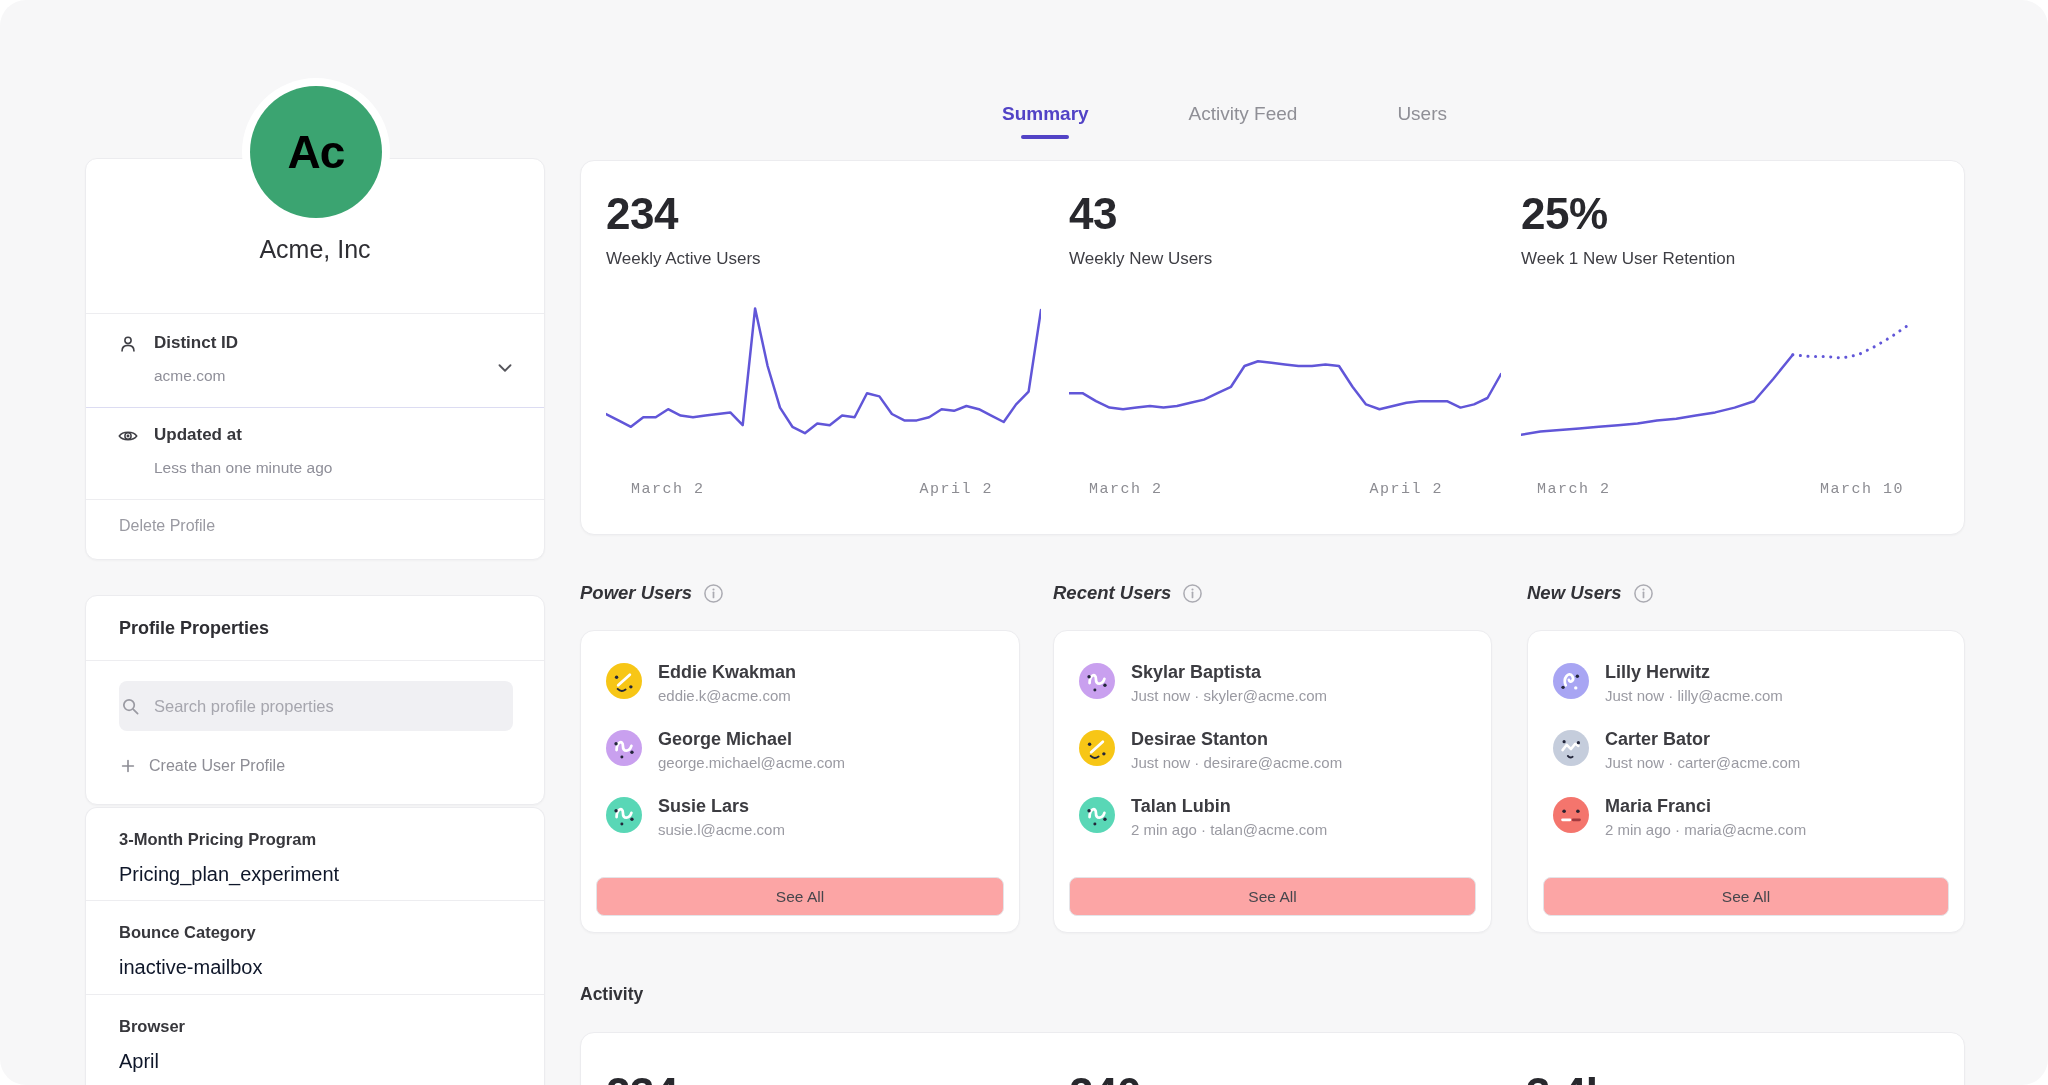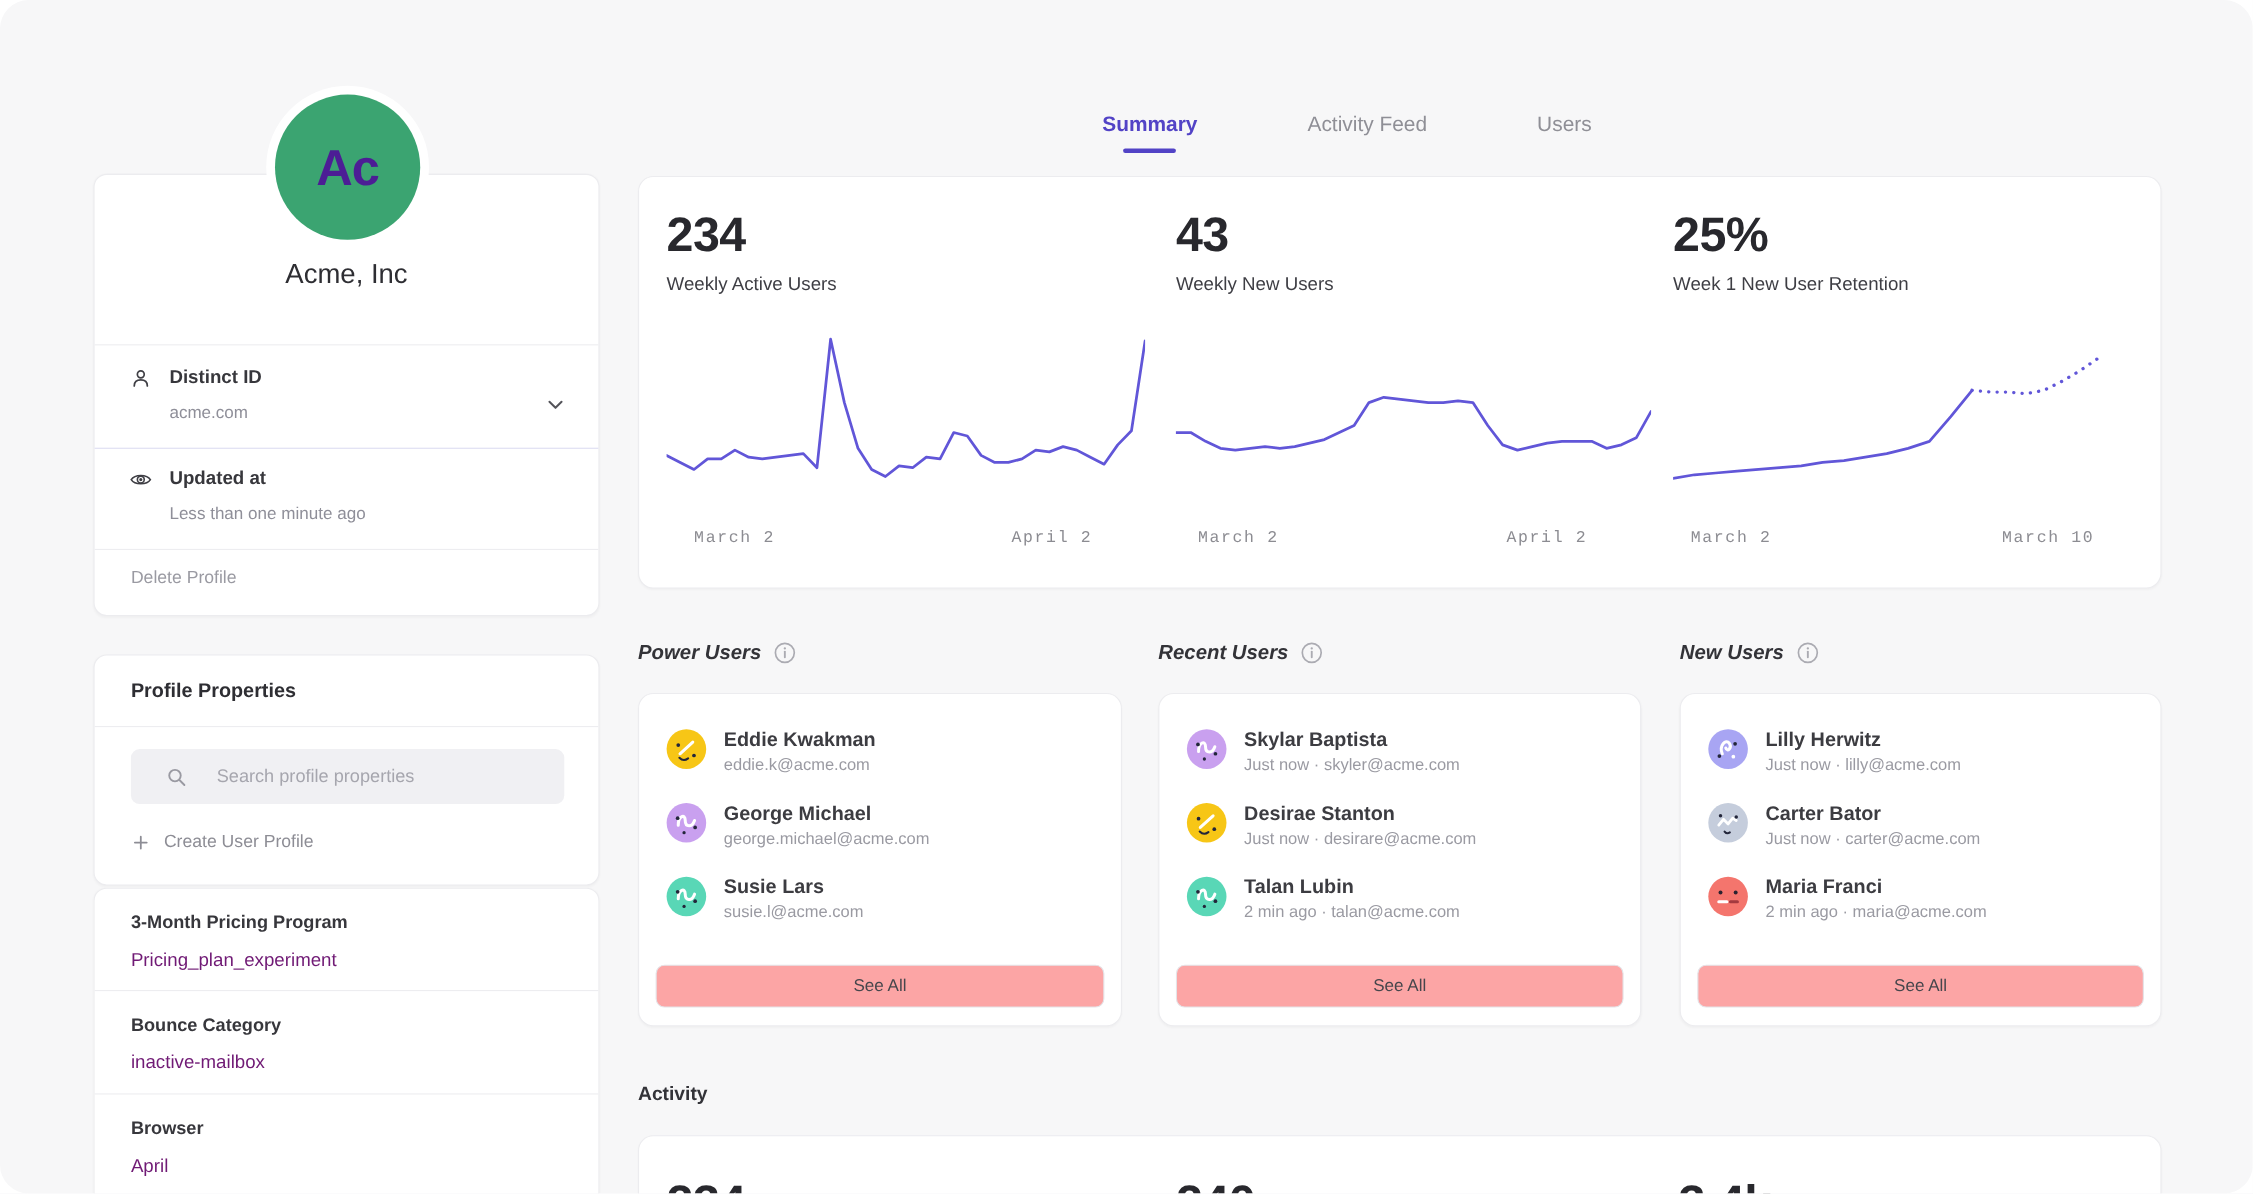--- a/index.html
+++ b/index.html
@@ -5,44 +5,44 @@
   * { margin:0; padding:0; box-sizing:border-box; }
   body { background:#ffffff; font-family:"Liberation Sans", sans-serif; -webkit-font-smoothing:antialiased; }
   .stage { position:relative; width:2048px; height:1085px; margin:0 auto; background:#f7f7f8; border-radius:26px; overflow:hidden; }
 
   .card { position:absolute; background:#fff; border:1px solid #ececef; border-radius:12px; box-shadow:0 1px 2px rgba(20,20,30,0.03); }
   .divider { position:absolute; left:0; right:0; height:1px; background:#ededf0; }
 
   
   .company-avatar { position:absolute; left:250px; top:86px; width:132px; height:132px; border-radius:50%;
     box-shadow:0 0 0 8px #ffffff; display:flex; align-items:center; justify-content:center;
-    color:#4c1d95; font-size:46px; font-weight:700; z-index:3; letter-spacing:-1px; }
+    color:#000000; font-size:46px; font-weight:700; z-index:3; letter-spacing:-1px; }
   .card-profile { left:85px; top:158px; width:460px; height:402px; }
   .company-name { position:absolute; top:76px; left:0; width:100%; text-align:center; font-size:25px; font-weight:400; color:#2e2e33; }
   .field-row { position:absolute; left:0; right:0; }
   .field-icon { position:absolute; left:31px; top:0; width:22px; height:22px; }
   .field-label { position:absolute; left:68px; top:0; font-size:17px; font-weight:600; color:#37373c; }
   .field-value { position:absolute; left:68px; font-size:15.5px; color:#8f8f99; }
   .chevron { position:absolute; right:28px; width:22px; height:22px; cursor:pointer; }
   .delete-link { position:absolute; left:33px; top:358px; font-size:16px; color:#9a9aa2; cursor:pointer; }
 
   .card-search { left:85px; top:595px; width:460px; height:210px; }
   .props-title { position:absolute; left:33px; top:22px; font-size:18px; font-weight:700; color:#2e2e33; }
   .search-box { position:absolute; left:33px; top:85px; width:394px; height:50px; background:#f0f0f3; border-radius:8px;
-    display:flex; align-items:center; padding:0 32px; gap:27px; }
+    display:flex; align-items:center; padding:0 2px; gap:14px; }
   .search-box input { border:none; outline:none; background:transparent; font-size:16.5px; color:#45454b; width:100%;
     font-family:"Liberation Sans", sans-serif; }
   .search-box input::placeholder { color:#a6a6ae; }
   .create-row { position:absolute; left:33px; top:161px; display:flex; align-items:center; gap:12px; cursor:pointer; }
   .create-label { font-size:16px; color:#8d8d95; }
 
   .card-props { left:85px; top:807px; width:460px; height:300px; border-bottom:none; }
   .prop-row { position:absolute; left:0; right:0; height:93px; }
   .prop-name { position:absolute; left:33px; top:22px; font-size:16.5px; font-weight:600; color:#37373c; }
-  .prop-value { position:absolute; left:33px; top:55px; font-size:17px; color:#701a75; }
+  .prop-value { position:absolute; left:33px; top:55px; font-size:20px; color:#0f172a; }
 
   
   .tabs { position:absolute; left:1002px; top:103px; display:flex; gap:100px; }
   .tab { position:relative; font-size:19px; font-weight:500; color:#8f8f96; cursor:pointer; }
   .tab.active { color:#5243c6; font-weight:600; }
   .tab-underline { position:absolute; left:50%; transform:translateX(-50%); bottom:-14px; width:48px; height:4px;
     border-radius:2px; background:#5243c6; }
 
   
   .card-metrics { left:580px; top:160px; width:1385px; height:375px; border-radius:14px; }

